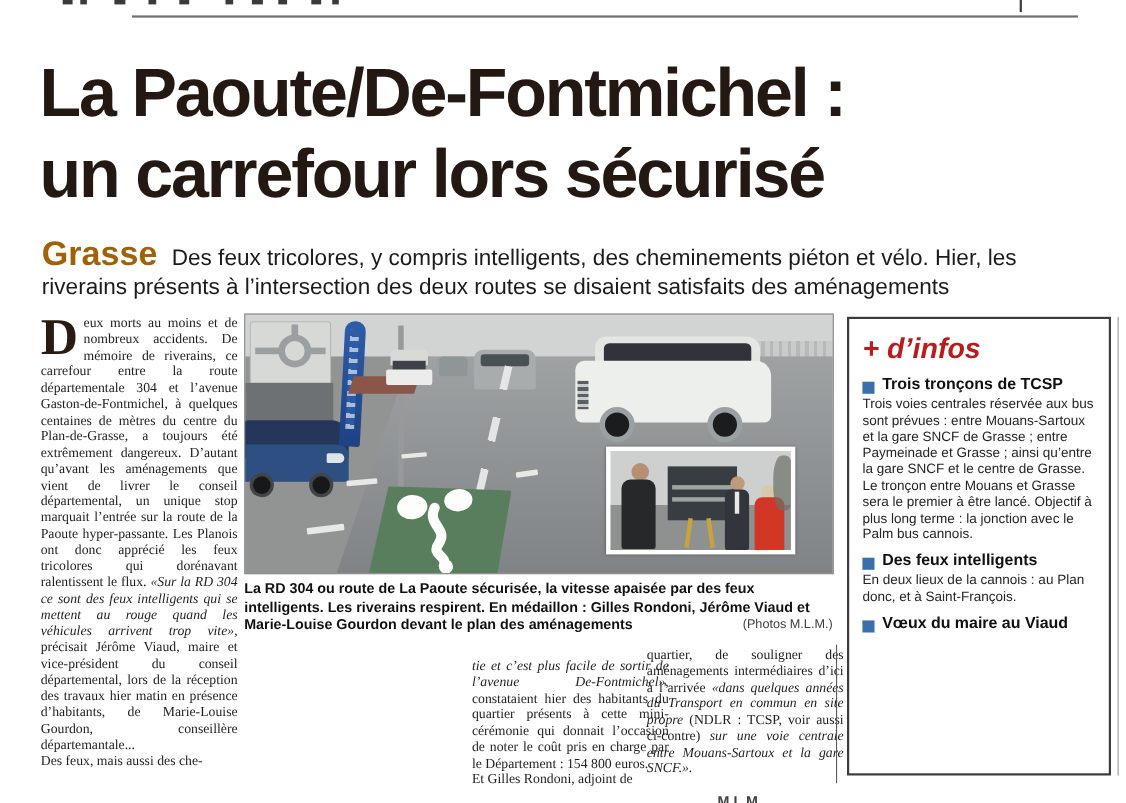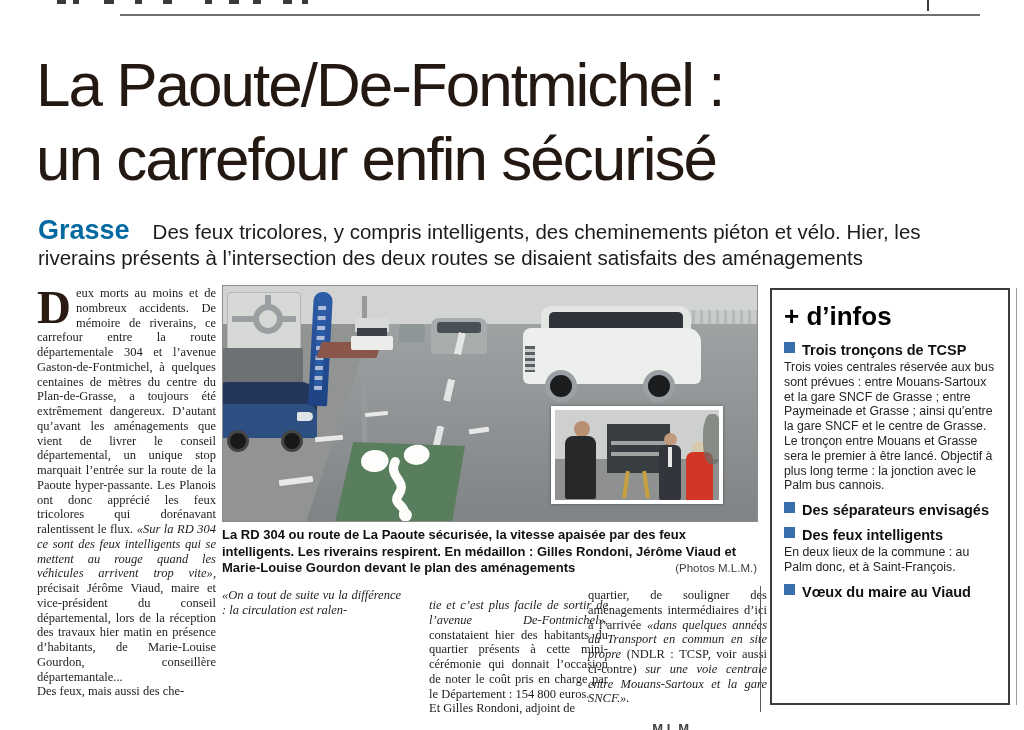--- a/index.html
+++ b/index.html
@@ -10,32 +10,32 @@
   }
   .abs{position:absolute;}
 
   
   .frag{position:absolute;top:0;height:4px;background:#3a3a3a;}
   #top-rule{position:absolute;left:120px;top:14px;width:860px;height:2px;background:#6f6f6f;}
 
   
   #headline{
     left:36px;top:48px;width:956px;
-    font-family:"Liberation Sans",sans-serif;font-weight:normal;
+    font-family:"Liberation Sans",sans-serif;font-weight:bold;
     font-size:62px;line-height:74px;letter-spacing:-2px;color:#241812;
   }
 
   
   #standfirst{
     left:38px;top:218px;width:948px;
     font-family:"Liberation Sans",sans-serif;
     font-size:20.5px;line-height:25.5px;color:#1b1b1b;
   }
   #standfirst .loc{
-    color:#0369a1;font-weight:bold;font-size:27px;margin-right:23px;
+    color:#a16207;font-weight:bold;font-size:31px;margin-right:13px;
   }
 
   
   .bodycol{
     position:absolute;width:179px;
     font-size:12.5px;line-height:14.75px;text-align:justify;color:#1d1d1d;
   }
   .bodycol p{margin:0;}
   .it{font-style:italic;}
   #col-left{left:37px;top:286px;height:446px;}
@@ -116,23 +116,23 @@
   
   #vrule-a{left:760px;top:586px;width:1px;height:126px;background:#5a5a5a;}
   #vrule-b{left:1016px;top:288px;width:1px;height:417px;background:#9a9a9a;}
 
   
   #sidebar{
     left:770px;top:288px;width:240px;height:417px;box-sizing:border-box;
     border:2px solid #3c3c3c;padding:9px 12px;overflow:hidden;
     font-family:"Liberation Sans",sans-serif;
   }
-  #sidebar .title{color:#000000;font-weight:bold;font-size:26px;margin:2px 0 10px 0;}
+  #sidebar .title{color:#b91c1c;font-weight:bold;font-size:26px;margin:2px 0 10px 0;font-style:italic;}
   .sb-sec{margin-top:9px;}
-  .sb-head{display:flex;align-items:flex-start;font-weight:bold;font-size:14.5px;color:#101010;margin-bottom:2px;}
+  .sb-head{display:flex;align-items:flex-end;font-weight:bold;font-size:14.5px;color:#101010;margin-bottom:2px;}
   .sb-bullet{display:inline-block;width:11px;height:11px;background:#3a6fad;margin-right:7px;flex:0 0 auto;}
   .sb-body{font-size:12.3px;line-height:14.8px;color:#242424;}
 </style>
 </head>
 <body>
 
 <div>
   <span class="frag" style="left:57px;width:9px;"></span>
   <span class="frag" style="left:73px;width:6px;"></span>
   <span class="frag" style="left:104px;width:10px;"></span>
@@ -142,21 +142,21 @@
   <span class="frag" style="left:229px;width:10px;"></span>
   <span class="frag" style="left:253px;width:8px;"></span>
   <span class="frag" style="left:283px;width:9px;"></span>
   <span class="frag" style="left:302px;width:6px;"></span>
   <span class="frag" style="left:927px;width:2px;height:11px;"></span>
 </div>
 <div id="top-rule"></div>
 
 <div class="abs" id="headline">
   <div>La Paoute/De-Fontmichel :</div>
-  <div>un carrefour enfin sécurisé</div>
+  <div>un carrefour lors sécurisé</div>
 </div>
 
 <div class="abs" id="standfirst">
   <span class="loc">Grasse</span><span>Des feux tricolores, y compris intelligents, des cheminements piéton et vélo. Hier, les riverains présents à l’intersection des deux routes se disaient satisfaits des aménagements</span>
 </div>
 
 <div class="bodycol" id="col-left">
   <p><span class="dropcap">D</span><span>eux morts au moins et de nombreux accidents. De mémoire de riverains, ce carrefour entre la route départementale 304 et l’avenue Gaston-de-Fontmichel, à quelques centaines de mètres du centre du Plan-de-Grasse, a toujours été extrêmement dangereux. D’autant qu’avant les aménagements que vient de livrer le conseil départemental, un unique stop marquait l’entrée sur la route de la Paoute hyper-passante. Les Planois ont donc apprécié les feux tricolores qui dorénavant ralentissent le flux. </span><span class="it">«Sur la RD 304 ce sont des feux intelligents qui se mettent au rouge quand les véhicules arrivent trop vite»</span><span>, précisait Jérôme Viaud, maire et vice-président du conseil départemental, lors de la réception des travaux hier matin en présence d’habitants, de Marie-Louise Gourdon, conseillère départemantale...</span></p>
   <p>Des feux, mais aussi des che-</p>
 </div>
@@ -242,21 +242,20 @@
     </div>
   </div>
 </div>
 
 <div class="abs" id="caption">
   <span>La RD 304 ou route de La Paoute sécurisée, la vitesse apaisée par des feux intelligents. Les riverains respirent. En médaillon : Gilles Rondoni, Jérôme Viaud et Marie-Louise Gourdon devant le plan des aménagements</span>
   <span class="credit">(Photos M.L.M.)</span>
 </div>
 
 <div class="bodycol" id="col-a">
-  <p class="it">«On a tout de suite vu la différence : la circulation est ralen-</p>
 </div>
 
 <div class="bodycol" id="col-b">
   <p><span class="it">tie et c’est plus facile de sortir de l’avenue De-Fontmichel»</span><span>, constataient hier des habitants du quartier présents à cette mini-cérémonie qui donnait l’occasion de noter le coût pris en charge par le Département : 154 800 euros.</span></p>
   <p>Et Gilles Rondoni, adjoint de</p>
 </div>
 
 <div class="bodycol" id="col-c">
   <p><span>quartier, de souligner des aménagements intermédiaires d’ici à l’arrivée </span><span class="it">«dans quelques années du Transport en commun en site propre </span><span>(NDLR : TCSP, voir aussi ci-contre) </span><span class="it">sur une voie centrale entre Mouans-Sartoux et la gare SNCF.».</span></p>
   <span class="sig">M.L.M.</span>
@@ -270,32 +269,28 @@
 
   <div class="sb-sec">
     <div class="sb-head">
         <span class="sb-bullet"></span>
         <span>Trois tronçons de TCSP</span>
       </div>
     <div class="sb-body">Trois voies centrales réservée aux bus sont prévues : entre Mouans-Sartoux et la gare SNCF de Grasse ; entre Paymeinade et Grasse ; ainsi qu’entre la gare SNCF et le centre de Grasse. Le tronçon entre Mouans et Grasse sera le premier à être lancé. Objectif à plus long terme : la jonction avec le Palm bus cannois.</div>
   </div>
 
   <div class="sb-sec">
-    <div class="sb-head">
-        <span class="sb-bullet"></span>
-        <span>Des séparateurs envisagés</span>
-      </div>
   </div>
 
   <div class="sb-sec">
     <div class="sb-head">
         <span class="sb-bullet"></span>
         <span>Des feux intelligents</span>
       </div>
-    <div class="sb-body">En deux lieux de la commune : au Palm donc, et à Saint-François.</div>
+    <div class="sb-body">En deux lieux de la cannois : au Plan donc, et à Saint-François.</div>
   </div>
 
   <div class="sb-sec">
     <div class="sb-head">
         <span class="sb-bullet"></span>
         <span>Vœux du maire au Viaud</span>
       </div>
   </div>
 </div>
 

